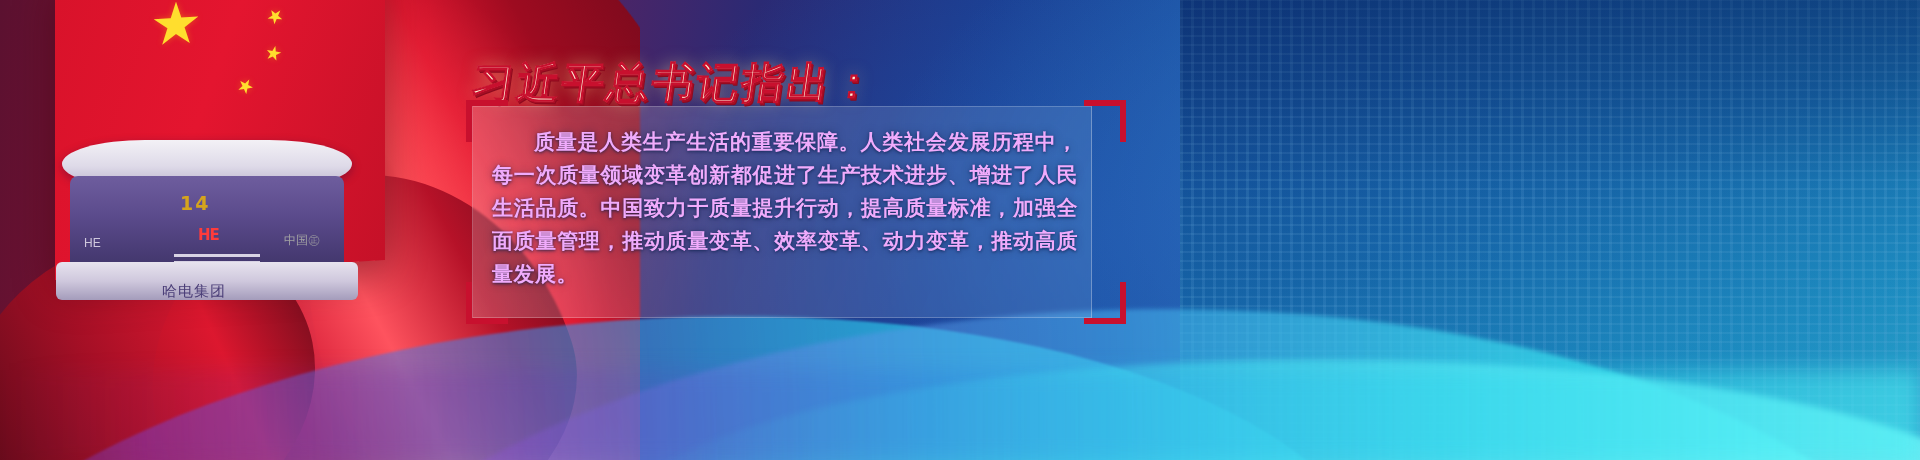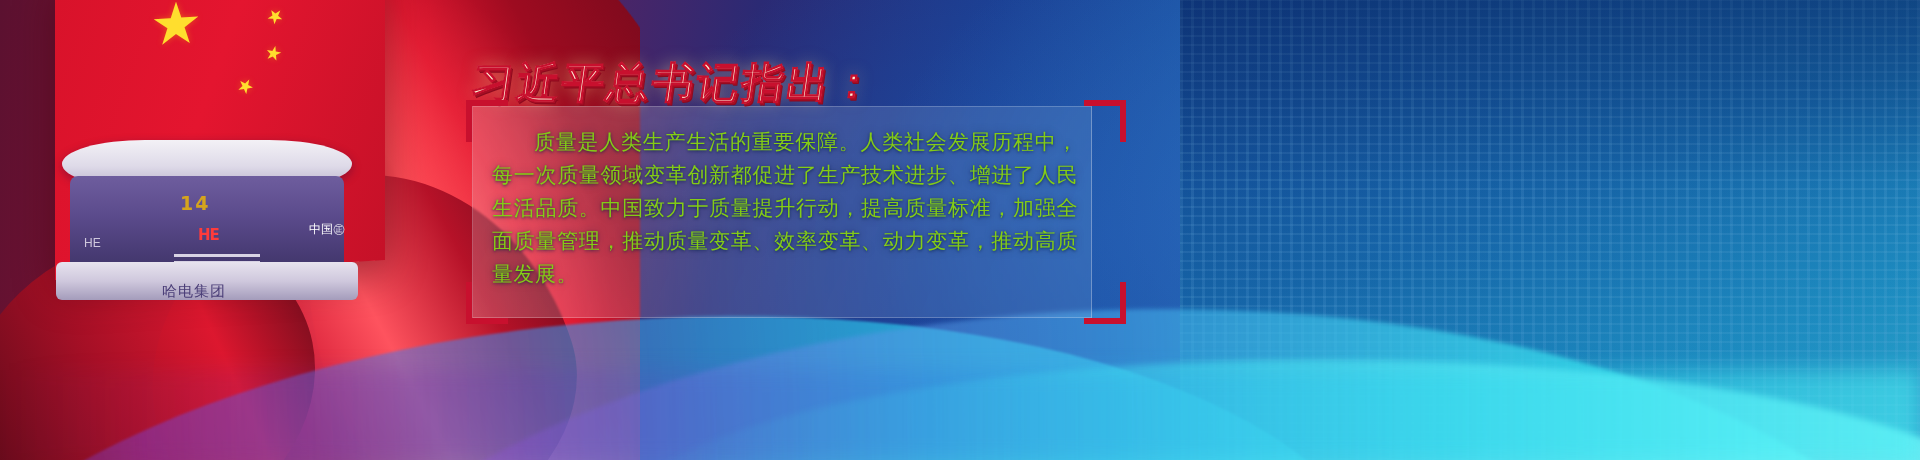--- a/index.html
+++ b/index.html
@@ -101,21 +101,21 @@
   }
   .mach-logo {
     position:absolute; left:136px; top:86px; font-size:15px; font-weight:700;
     color:#ff3b3b; font-family:"DejaVu Sans", sans-serif; letter-spacing:-1px;
   }
   .mach-brand {
     position:absolute; left:100px; top:142px; font-size:15px; color:#4a3d77;
     letter-spacing:1px;
   }
   .mach-mark-l { position:absolute; left:22px; top:96px; font-size:12px; color:#cfc8dd; }
-  .mach-mark-r { position:absolute; left:222px; top:81px; font-size:12px; color:#ffffff;margin-left:25px; }
+  .mach-mark-r { position:absolute; left:222px; top:92px; font-size:12px; color:#a3a3a3; }
 
   
   .swoosh-a {
     position:absolute; left:-120px; bottom:-190px; width:1500px; height:330px;
     background:linear-gradient(90deg, rgba(140,60,200,.0) 0%, rgba(120,70,220,.45) 18%, rgba(60,140,230,.6) 45%, rgba(40,200,230,.75) 72%, rgba(60,230,240,.85) 100%);
     border-radius:50% 50% 0 0/100% 100% 0 0;
     transform:rotate(-4deg);
     filter:blur(1px);
   }
   .swoosh-b {
@@ -163,29 +163,29 @@
   }
   .bracket { position:absolute; width:42px; height:42px; z-index:7; }
   .bracket.tl { left:466px; top:100px; border-left:6px solid #c8102e; border-top:6px solid #c8102e; }
   .bracket.tr { left:1084px; top:100px; border-right:6px solid #c8102e; border-top:6px solid #c8102e; }
   .bracket.bl { left:466px; top:282px; border-left:6px solid #c8102e; border-bottom:6px solid #c8102e; }
   .bracket.br { left:1084px; top:282px; border-right:6px solid #c8102e; border-bottom:6px solid #c8102e; }
 
   .quote-text {
     position:absolute; left:492px; top:126px; width:586px;
     z-index:8;
-    color:#84cc16;
+    color:#f0abfc;
     font-family:"DejaVu Sans", sans-serif;
     font-size:21px;
     line-height:33px;
     letter-spacing:.5px;
     text-shadow:0 1px 3px rgba(10,30,70,.75), 0 0 10px rgba(10,30,70,.4);
     text-align:justify;
     text-indent:2em;
-    font-weight:400;
+    font-weight:700;
   }
 </style>
 </head>
 <body>
 
 <div id="banner">
 
   <div class="layer bg-base"></div>
 
   <div class="layer city">

